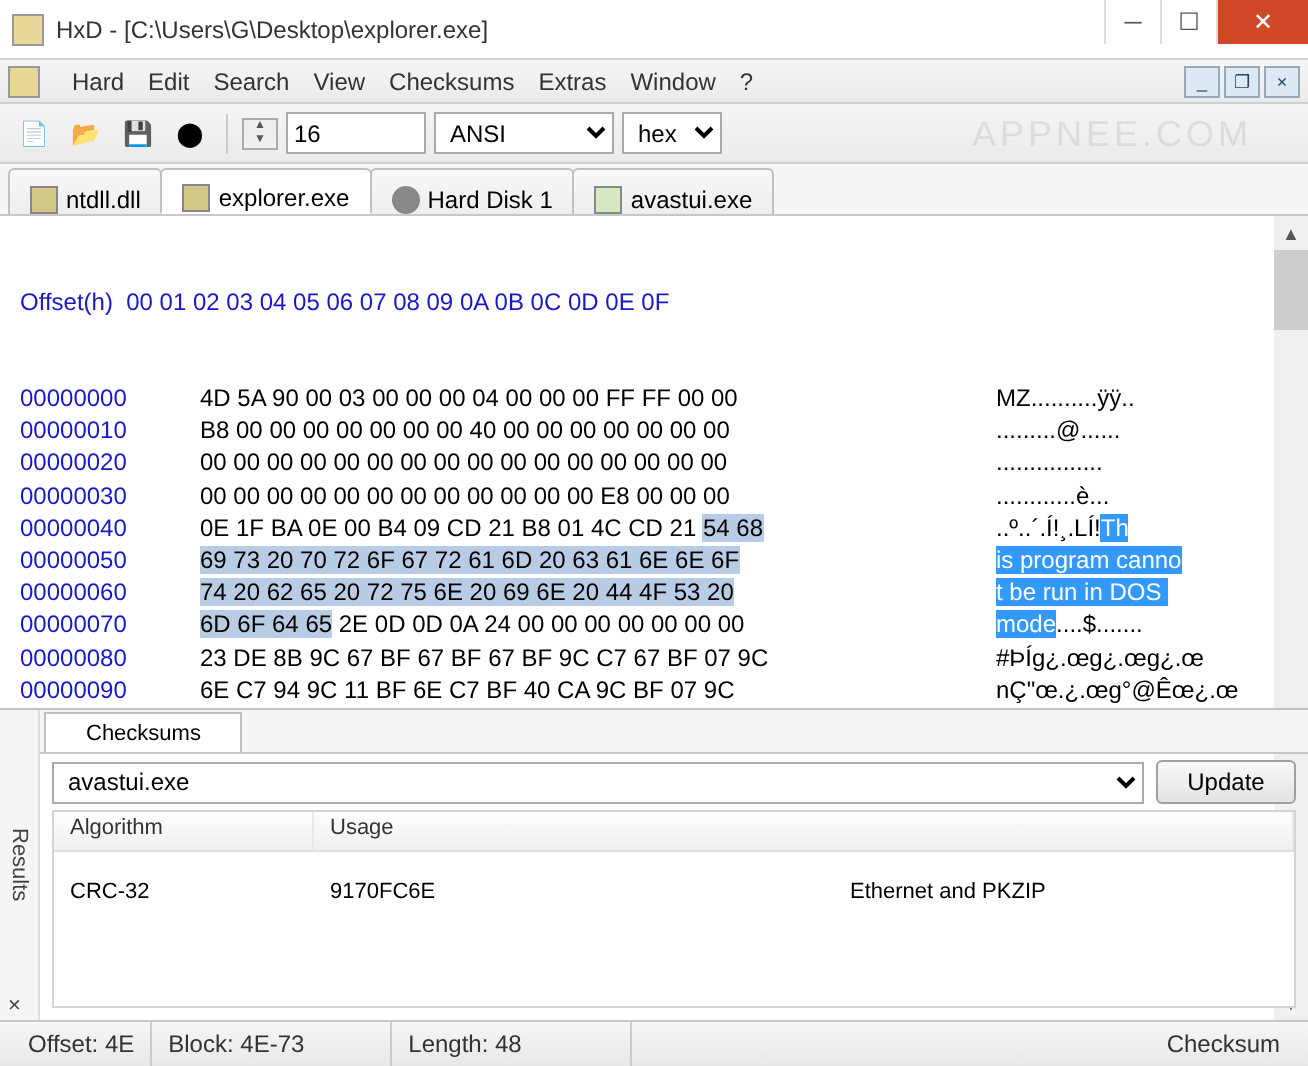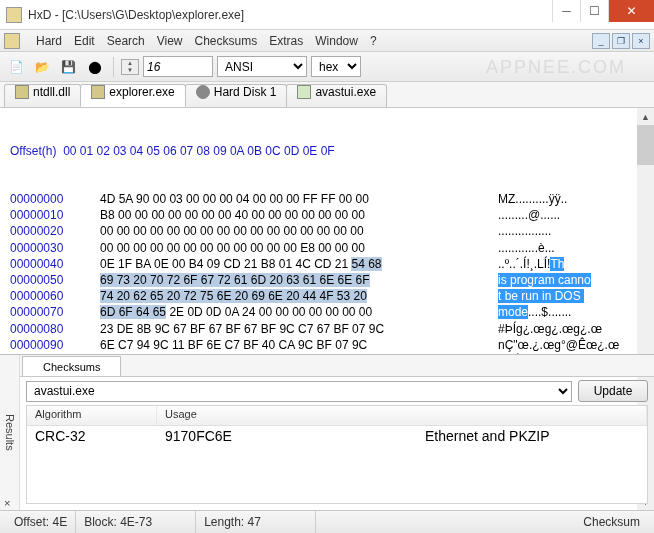--- a/index.html
+++ b/index.html
@@ -15,21 +15,21 @@
 .menubar .mi{padding:0 6px;color:#333;cursor:default}
 .menubar .right{margin-left:auto;display:flex;gap:2px;padding-right:4px}
 .mdi-btn{width:18px;height:16px;border:1px solid #9ab;background:#dce8f4;font-size:9px;display:flex;align-items:center;justify-content:center;color:#246}
 .toolbar{height:30px;background:linear-gradient(#f6f6f6,#eaeaea);border-bottom:1px solid #d0d0d0;display:flex;align-items:center;padding:0 6px;gap:4px}
 .tb-btn{width:22px;height:22px;display:flex;align-items:center;justify-content:center}
 .tb-sep{width:1px;height:20px;background:#ccc;margin:0 3px}
 .tb-sel{height:21px;border:1px solid #aaa;background:#fff;padding:0 3px;font-size:12px}
 .spin{width:18px;background:#eee;border:1px solid #aaa;display:flex;flex-direction:column}
 .spin div{flex:1;font-size:6px;text-align:center;line-height:7px;color:#555}
 .tabbar{height:26px;background:#f5f5f5;display:flex;align-items:flex-end;padding-left:4px;gap:0;border-bottom:1px solid #c8c8c8}
-.tab{height:23px;padding:0 10px;border:1px solid #c0c0c0;border-bottom:none;background:linear-gradient(#f8f8f8,#eee);display:flex;align-items:flex-start;gap:4px;font-size:11px;border-radius:3px 3px 0 0;margin-right:-1px}
+.tab{height:23px;padding:0 10px;border:1px solid #c0c0c0;border-bottom:none;background:linear-gradient(#f8f8f8,#eee);display:flex;align-items:flex-end;gap:4px;font-size:11px;border-radius:3px 3px 0 0;margin-right:-1px}
 .tab.active{background:#fff;border-bottom:1px solid #fff;position:relative;z-index:1}
 .tic{width:14px;height:14px;background:#d4c888;border:1px solid #888}
 .tic.disk{background:#888;border-radius:50%}
 .tic.grn{background:#d4e8c4}
 .hexview{padding:6px 10px 4px 10px;font-family:"Courier New",monospace;font-size:13px;white-space:pre;color:#000;height:246px;overflow:hidden;position:relative}
 .hexview .hdr{color:#1818c8;margin-bottom:3px}
 .row{display:flex;line-height:16.2px}
 .row .off{color:#1818c8;width:90px}
 .row .hex{width:398px}
 .row .asc{color:#000}
@@ -43,21 +43,21 @@
 .rbody{flex:1;display:flex;flex-direction:column}
 .rtabs{height:22px;display:flex;align-items:flex-end;background:#f5f5f5;padding-left:2px;border-bottom:1px solid #c8c8c8}
 .rtab{height:20px;padding:0 20px;border:1px solid #c0c0c0;border-bottom:none;background:#fff;font-size:11px;display:flex;align-items:center}
 .rctrl{height:28px;padding:3px 6px;display:flex;gap:6px;align-items:center}
 .rctrl select{flex:1;height:21px;border:1px solid #aaa;background:#fff;padding:0 3px}
 .rctrl button{width:70px;height:22px;background:linear-gradient(#f8f8f8,#e4e4e4);border:1px solid #a0a0a0;border-radius:3px}
 .rtable{flex:1;margin:0 6px 6px 6px;border:1px solid #d4d4d4;background:#fff}
 .rtable .th{display:flex;height:20px;background:linear-gradient(#fdfdfd,#f0f0f0);border-bottom:1px solid #e0e0e0}
 .rtable .th>div{padding:2px 8px;border-right:1px solid #e8e8e8;font-size:11px;color:#333}
 .rtable .tr{display:flex;height:20px}
-.rtable .tr>div{padding:2px 8px;font-size:14px}
+.rtable .tr>div{padding:14px 8px;font-size:11px}
 .c1{width:130px}.c2{width:260px}.c3{flex:1}
 .closex{position:absolute;left:4px;bottom:24px;color:#444;font-size:11px}
 .statusbar{position:absolute;bottom:0;left:0;right:0;height:23px;background:linear-gradient(#f6f6f6,#e8e8e8);border-top:1px solid #c8c8c8;display:flex;align-items:flex-start;padding:0 6px;font-size:11px;color:#333}
 .statusbar>div{padding:0 8px;border-right:1px solid #ccc;height:100%;display:flex;align-items:center}
 .statusbar>div:last-child{border-right:none;margin-left:auto}
 .watermark{position:absolute;right:28px;top:57px;font-size:18px;letter-spacing:2px;color:rgba(200,200,200,0.5);font-weight:400;pointer-events:none}
 </style>
 </head>
 <body>
 
@@ -91,21 +91,21 @@
 <div class="toolbar">
   <div class="tb-btn">📄</div>
   <div class="tb-btn">📂</div>
   <div class="tb-btn">💾</div>
   <div class="tb-btn">⬤</div>
   <div class="tb-sep"></div>
   <div class="spin">
       <div>▲</div>
       <div>▼</div>
     </div>
-  <input class="tb-sel" style="width: 70px; font-style: italic;" value="16">
+  <input class="tb-sel" style="width: 70px;" value="16">
   <select class="tb-sel" style="width:90px"><option>ANSI</option></select>
   <select class="tb-sel" style="width:50px"><option>hex</option></select>
 </div>
 
 <div class="watermark">APPNEE.COM</div>
 
 <div class="tabbar">
   <div class="tab">
       <div class="tic"></div>
       <span>ntdll.dll</span>
@@ -158,16 +158,16 @@
         <div class="c3">Ethernet and PKZIP</div>
       </div>
     </div>
   </div>
 </div>
 <div class="closex">×</div>
 
 <div class="statusbar">
   <div>Offset: 4E</div>
   <div style="width:120px">Block: 4E-73</div>
-  <div style="width:120px">Length: 47</div>
+  <div style="width:120px">Length: 48</div>
   <div style="flex:1;border-right:none"></div>
   <div>Checksum</div>
 </div>
 
 </body></html>

